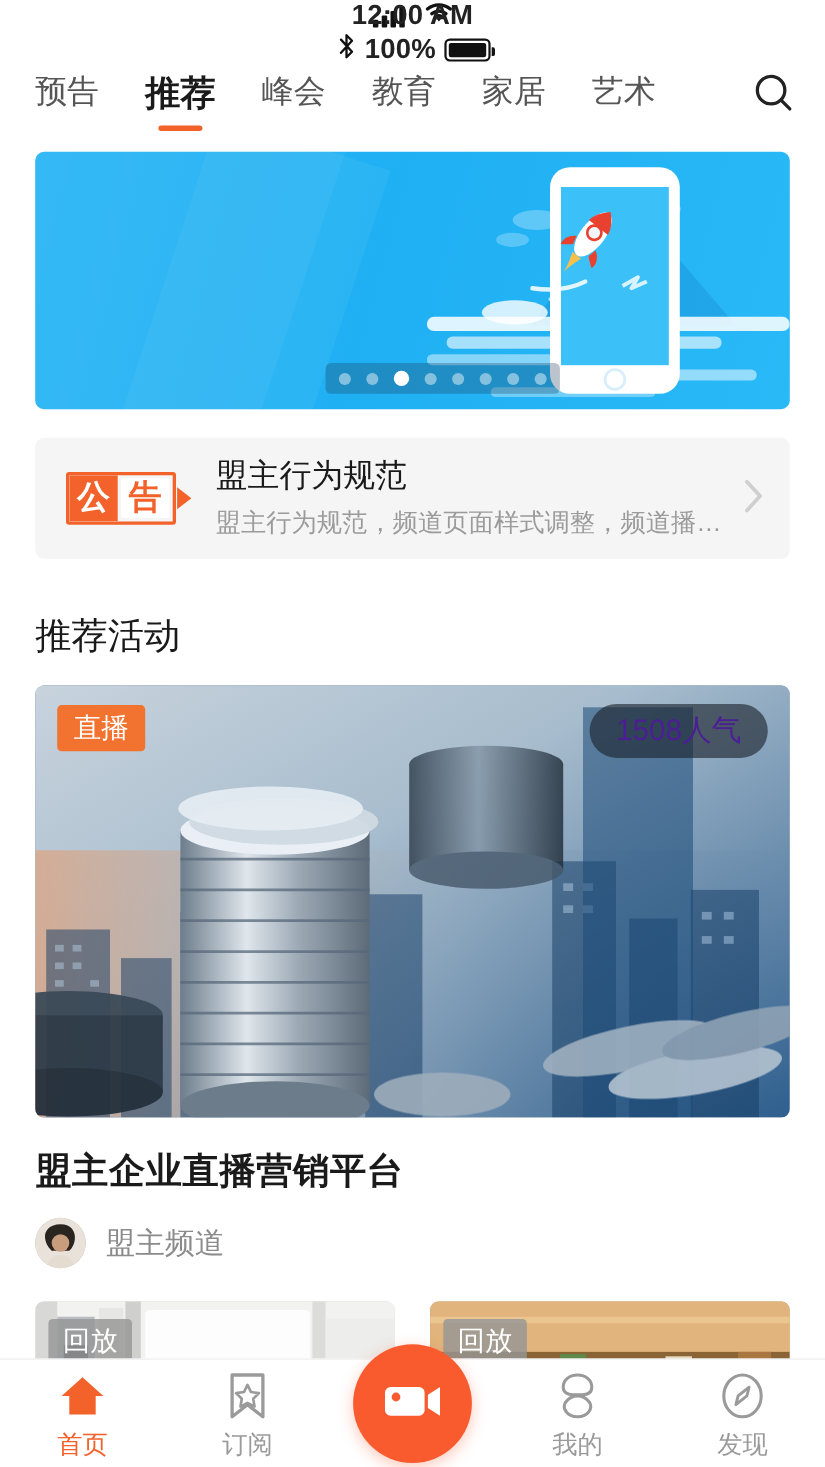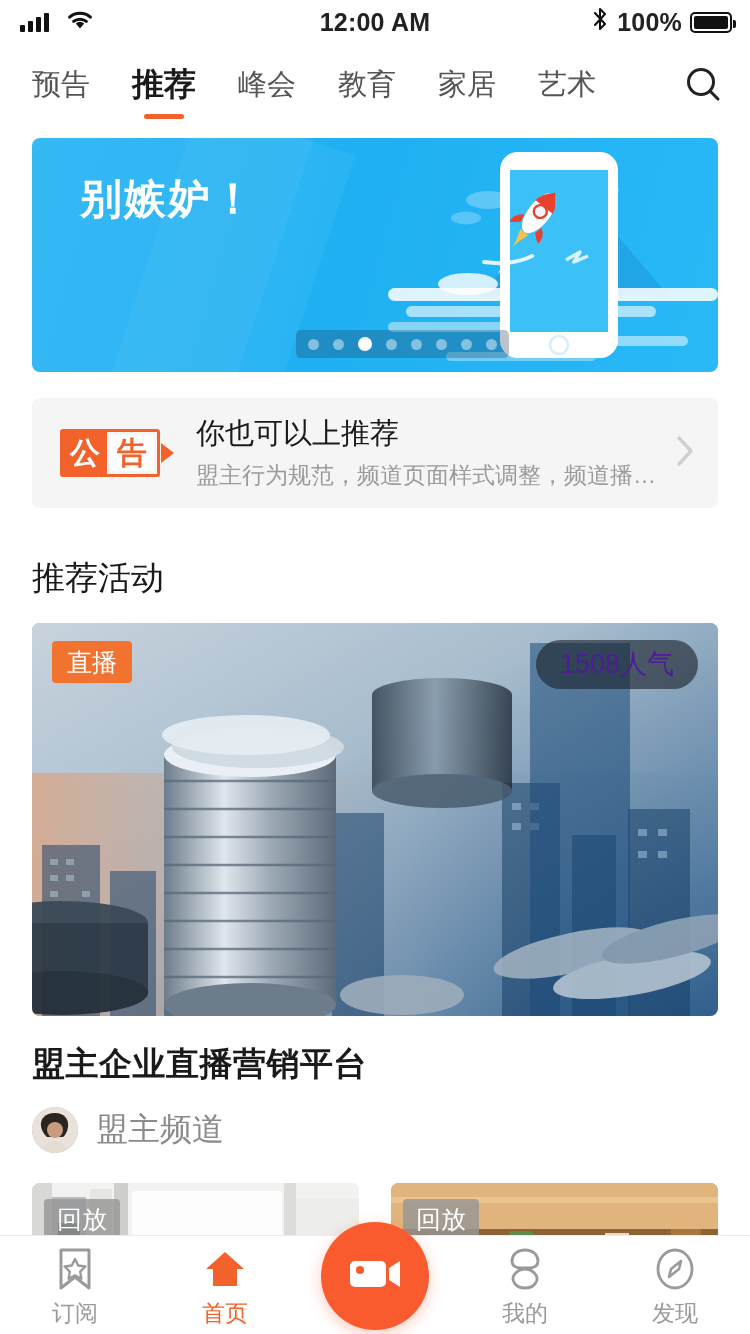--- a/index.html
+++ b/index.html
@@ -7,21 +7,21 @@
   body {
     font-family:"Liberation Sans","DejaVu Sans",sans-serif;
     background:#ffffff; color:#222;
     -webkit-font-smoothing:antialiased;
   }
 
   
   .statusbar{
     height:44px; display:flex; align-items:center;
     justify-content:space-between; padding:0 18px 0 20px;
-    font-size:25px; font-weight:600; letter-spacing:.2px;
+    font-size:25px; font-weight:600; letter-spacing:.2px;flex-direction:column;
   }
   .sb-left{ display:flex; align-items:center; gap:16px; }
   .sb-right{ display:flex; align-items:center; gap:8px; }
   .sb-time{ position:absolute; left:0; right:0; text-align:center;
             font-size:25px; font-weight:600; pointer-events:none; }
   .statusbar{ position:relative; }
   .signal{ display:flex; align-items:flex-end; gap:3px; height:20px; }
   .signal i{ width:5px; background:#111; border-radius:1px; display:block; }
   .signal i:nth-child(1){ height:7px; }
   .signal i:nth-child(2){ height:11px; }
@@ -150,21 +150,21 @@
   }
   .card-title{
     margin-top:26px; font-size:33px; font-weight:700; color:#1a1a1a;
     letter-spacing:.5px;
   }
   .card-chan{ margin-top:20px; display:flex; align-items:center; gap:18px; }
   .avatar{
     width:46px; height:46px; border-radius:50%; overflow:hidden;
     background:#cbbba8; flex:0 0 auto; position:relative;
   }
-  .chan-name{ font-size:32px; color:#8b8b8b; }
+  .chan-name{ font-size:27px; color:#8b8b8b; }
 
   
   .grid{ margin:30px 32px 0 32px; display:flex; gap:32px; }
   .gcard{
     flex:1; height:120px; border-radius:8px; overflow:hidden;
     position:relative; background:#ddd;
   }
   .tag-replay{
     position:absolute; left:12px; top:16px; background:rgba(150,150,150,.82);
     color:#fff; font-size:25px; padding:5px 13px; border-radius:4px; line-height:1.2;
@@ -297,21 +297,20 @@
         <path d="M27 32 q9 6 7 15 q-6 -4 -9 -7z" fill="#e8412f"></path>
         <path d="M11 46 q5 14 5 20 q0 -6 5 -20z" fill="#f6c04a"></path>
       </g>
 
       <path d="M96 124 q28 4 48 -6" stroke="#fff" stroke-width="4" fill="none" opacity=".85" stroke-linecap="round"></path>
       <path d="M178 122 l14 -8 l-6 10 l14 -6" stroke="#fff" stroke-width="3.5" fill="none" opacity=".8" stroke-linejoin="round"></path>
     </svg>
   </div>
 
   <div class="banner-txt">
-    <div class="banner-title">别嫉妒！</div>
   </div>
 
   <div class="dots">
     <i></i>
     <i></i>
     <i class="on"></i>
     <i></i>
     <i></i>
     <i></i>
     <i></i>
@@ -321,21 +320,21 @@
 
 <div class="notice">
   <div class="badge-gg">
     <div class="gg">
       <span class="g1">公</span>
       <span class="g2">告</span>
     </div>
     <span class="gg-arrow"></span>
   </div>
   <div class="notice-body">
-    <div class="notice-title">你也可以上推荐</div>
+    <div class="notice-title">盟主行为规范</div>
     <div class="notice-desc">盟主行为规范，频道页面样式调整，频道播放页更新…</div>
   </div>
   <span class="chev">
     <svg width="22" height="34" viewBox="0 0 22 34">
       <path d="M5 4 L17 17 L5 30" stroke="#cfcfcf" stroke-width="3.4" fill="none" stroke-linecap="round" stroke-linejoin="round"></path>
     </svg>
   </span>
 </div>
 
 <div class="section-title">推荐活动</div>
@@ -493,38 +492,38 @@
         </g>
         <rect x="0" y="14" width="327" height="6" fill="#f0cc98" opacity=".7"></rect>
       </svg>
     </div>
     <span class="tag-replay">回放</span>
   </div>
 </div>
 
 <div class="tabbar">
 
+  <div class="tb active">
+    <span class="tb-ico">
+      <svg width="44" height="40" viewBox="0 0 44 40">
+        <path d="M22 3 L41 20 h-7 v17 H10 V20 H3 Z" fill="#f2622a"></path>
+        <rect x="18" y="24" width="8" height="13" fill="#fff" opacity=".0"></rect>
+      </svg>
+    </span>
+    <span class="tb-label">首页</span>
+  </div>
+
   <div class="tb">
     <span class="tb-ico">
       <svg width="38" height="44" viewBox="0 0 38 44">
         <path d="M5 3h28v38l-14-11L5 41z" stroke="#9a9a9a" stroke-width="3" fill="none" stroke-linejoin="round"></path>
         <path d="M19 12l3.2 6.5 7.2 1-5.2 5.1 1.2 7.1L19 28.4l-6.4 3.3 1.2-7.1-5.2-5.1 7.2-1z" stroke="#9a9a9a" stroke-width="2.4" fill="none" stroke-linejoin="round"></path>
       </svg>
     </span>
     <span class="tb-label">订阅</span>
-  </div>
-
-  <div class="tb active">
-    <span class="tb-ico">
-      <svg width="44" height="40" viewBox="0 0 44 40">
-        <path d="M22 3 L41 20 h-7 v17 H10 V20 H3 Z" fill="#f2622a"></path>
-        <rect x="18" y="24" width="8" height="13" fill="#fff" opacity=".0"></rect>
-      </svg>
-    </span>
-    <span class="tb-label">首页</span>
   </div>
 
   <div class="tb center">
     <div class="fab">
       <span>
         <svg width="56" height="40" viewBox="0 0 56 40">
           <rect x="3" y="7" width="36" height="26" rx="5" fill="#fff"></rect>
           <path d="M42 14 L53 7 v26 l-11 -7z" fill="#fff"></path>
           <circle cx="13" cy="16" r="4" fill="#f95b2e"></circle>
         </svg>

